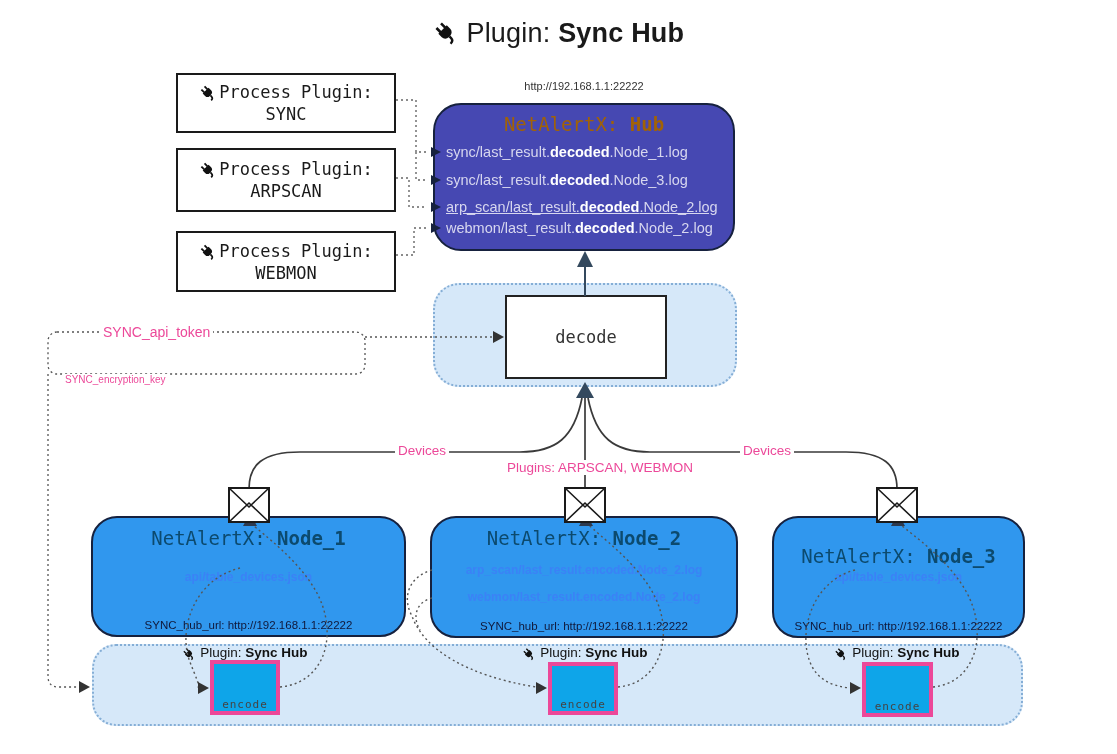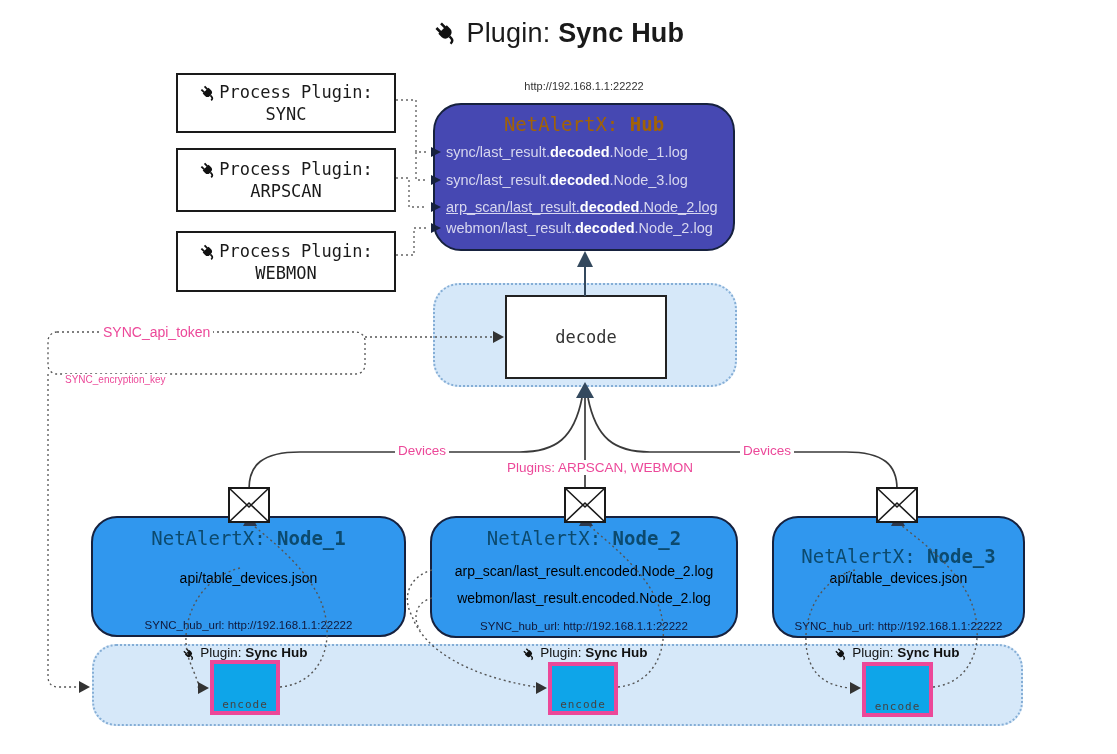--- a/index.html
+++ b/index.html
@@ -40,21 +40,21 @@
 
   
   .linelabel{background:#ffffff;padding:0 3px;font-size:13.5px;color:#ec4899;
        white-space:nowrap;z-index:6;}
 
   
   .node{background:#3097ee;border:2px solid #16213e;border-radius:26px;
         box-sizing:border-box;}
   .node-title{color:#0c4a6e;font-size:19px;white-space:nowrap;}
   .node-title .bold{font-weight:bold;}
-  .node-file{color:#000000;font-size:14px;white-space:nowrap;}
+  .node-file{color:#3b82f6;font-size:12px;white-space:nowrap;font-weight:bold;}
   .node-url{color:#10183a;font-size:11.5px;white-space:nowrap;}
 
   
   #band{left:92px;top:644px;width:931px;height:82px;background:#d6e8f9;
         border:2px dotted #85aed6;border-radius:24px;box-sizing:border-box;}
   .encbox{background:#0ea5e9;border:4px solid #ec4899;box-sizing:border-box;
         display:flex;align-items:flex-end;justify-content:center;
         font-size:11px;letter-spacing:1px;color:#444;z-index:4;}
   .enclabel{font-size:13.5px;color:#111;white-space:nowrap;z-index:4;}
   .enclabel .bold{font-weight:bold;}

